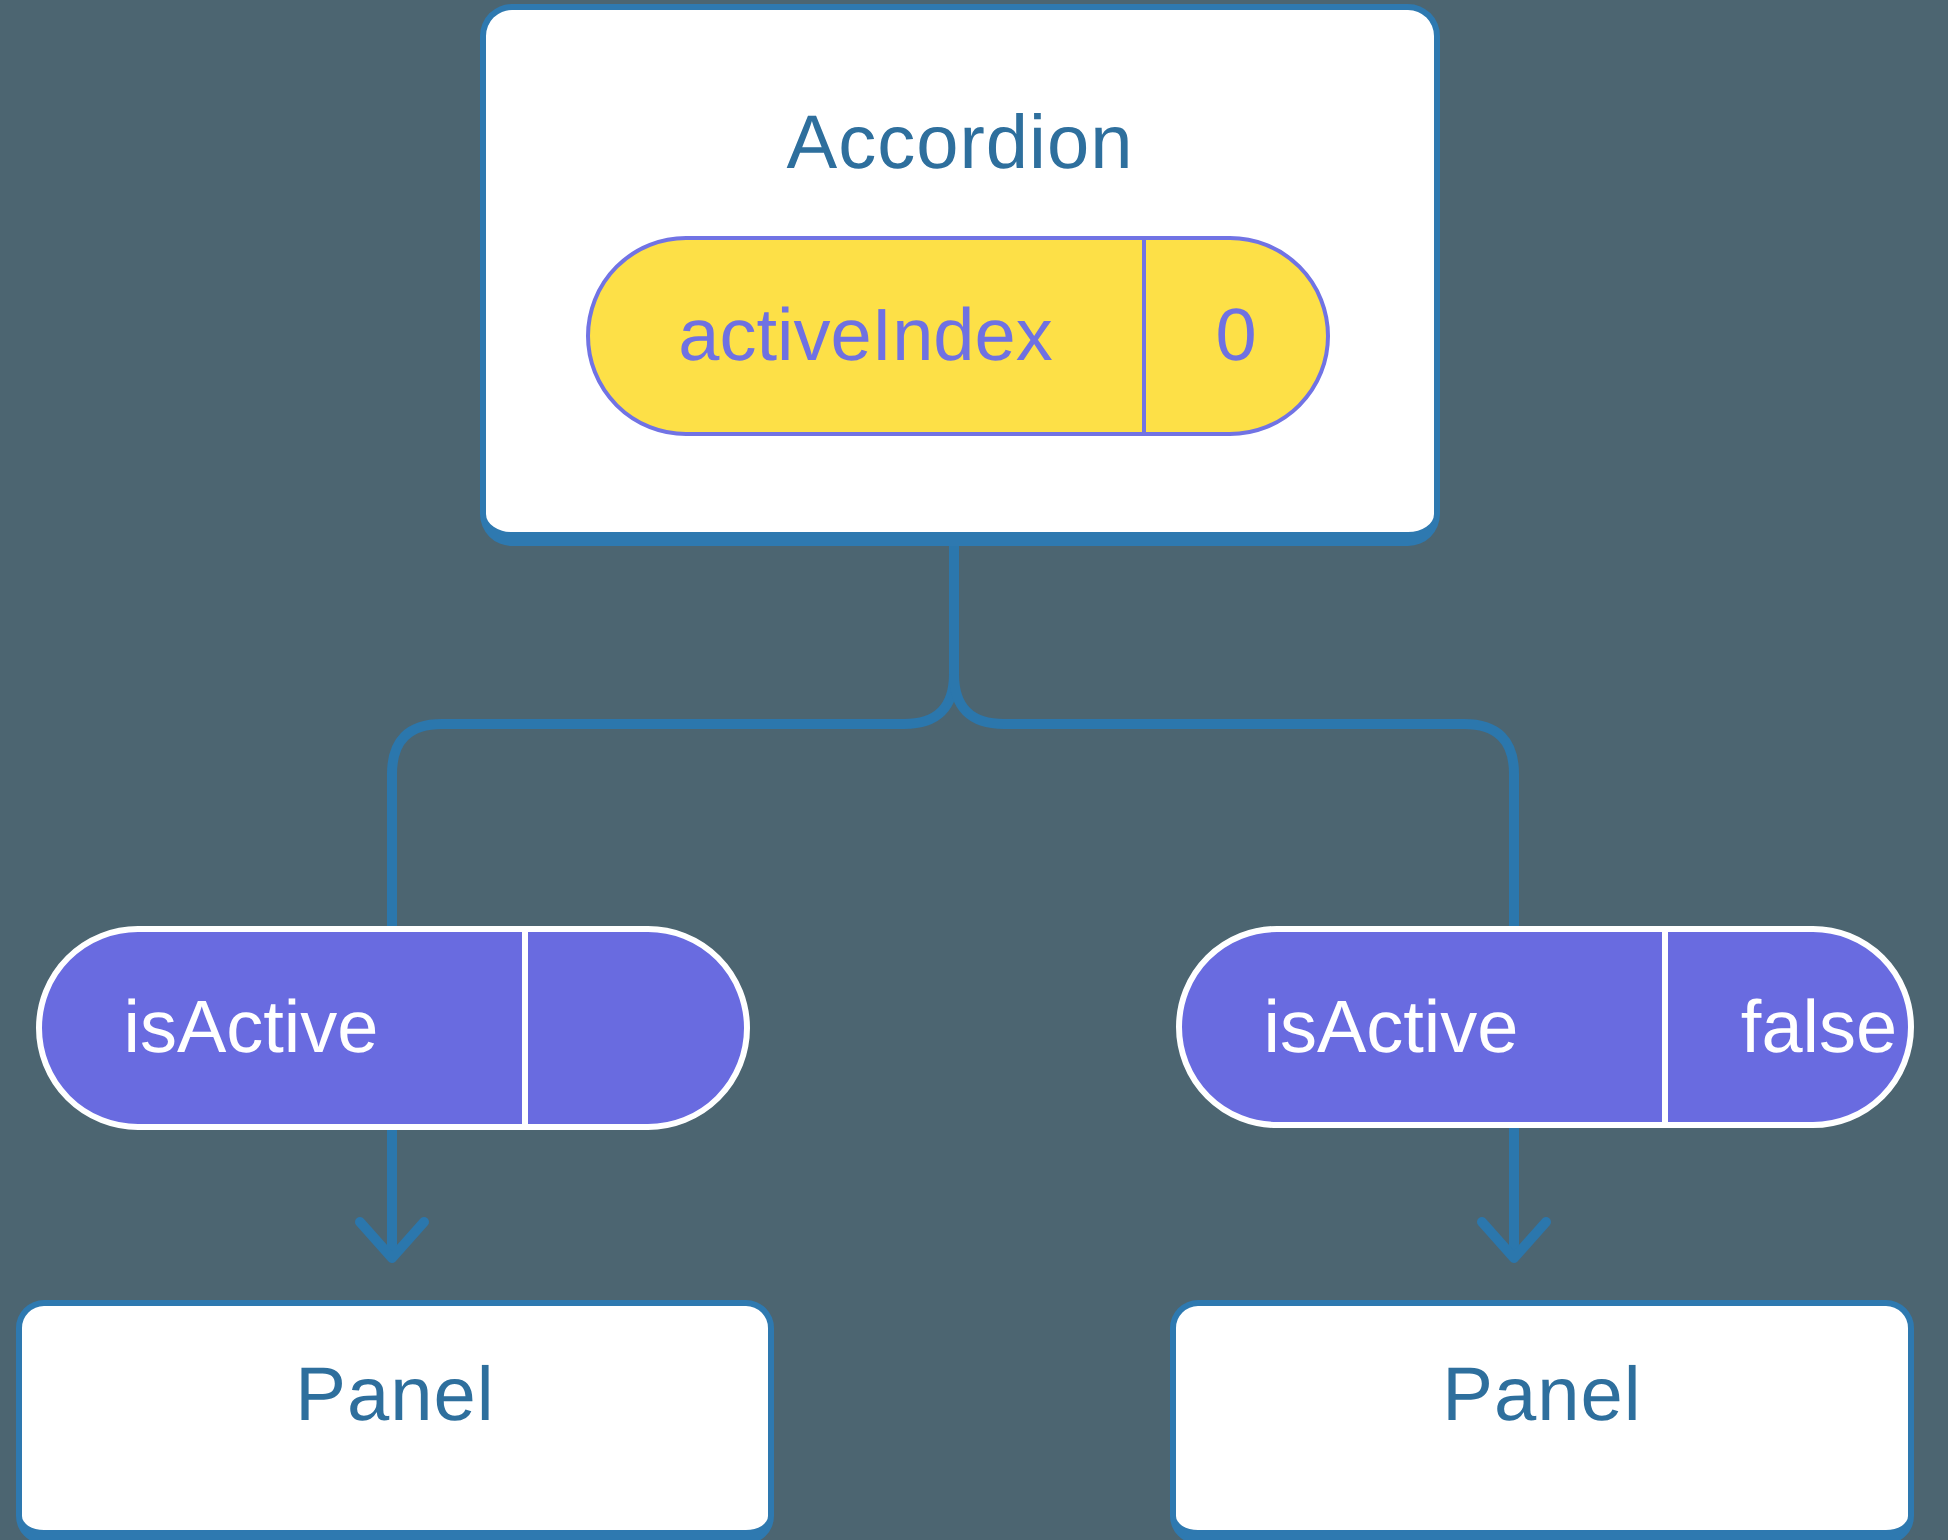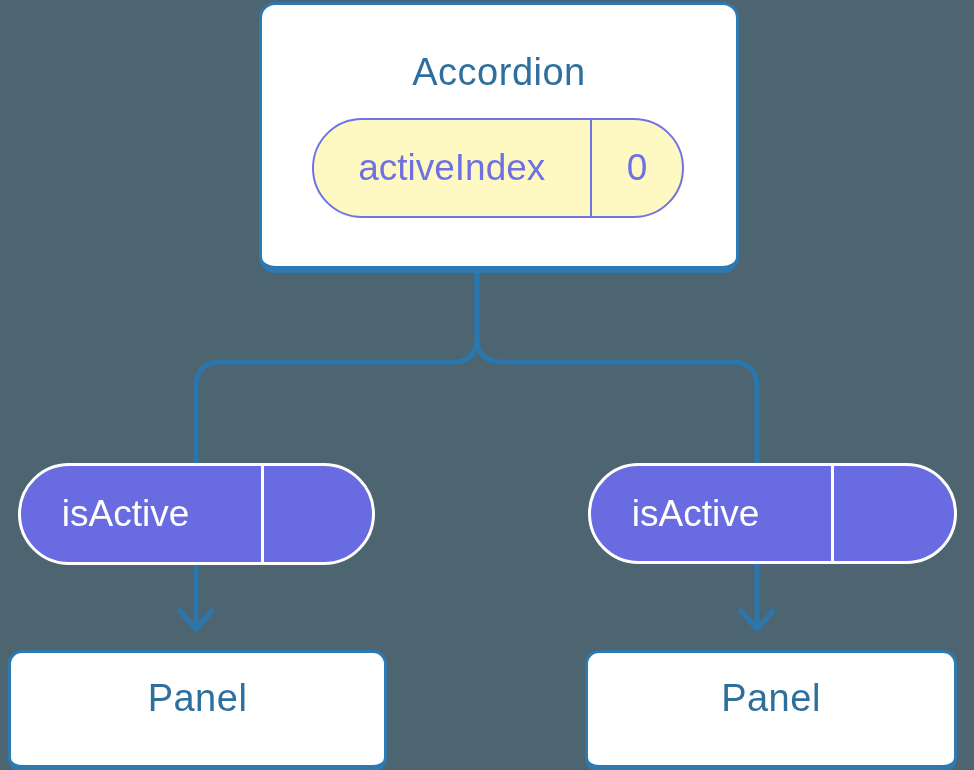--- a/index.html
+++ b/index.html
@@ -43,38 +43,38 @@
   .node-title {
     position: absolute;
     left: 0; right: 0;
     text-align: center;
     font-size: 38px;
     font-weight: 500;
     letter-spacing: 0.5px;
     color: #2E6F9D;
   }
 
-  #accordion-box { left: 259px; top: 2px; width: 480px; height: 271px; }
+  #accordion-box { left: 240px; top: 2px; width: 480px; height: 271px; }
   #accordion-box .node-title { top: 46px; }
 
   #panel-left  { left: 8px;   top: 650px; width: 379px; height: 122px; border-radius: 14px; }
   #panel-right { left: 585px; top: 650px; width: 372px; height: 122px; border-radius: 14px; }
   .panel-box .node-title { top: 24px; }
 
   
   .prop-pill {
     position: absolute;
     left: 50px; top: 113px;
     width: 372px; height: 100px;
     border: 2.5px solid #7173E4;
     border-radius: 60px;
     box-sizing: border-box;
     display: flex;
     align-items: stretch;
-    background: #fef9c3;
+    background: #fde047;
     font-size: 37px;
     font-weight: 500;
     color: #6F71E2;
     justify-content: center;
   }
   .prop-pill .pill-name {
     flex: 1;
     display: flex;
     align-items: center;
     justify-content: center;
@@ -145,20 +145,21 @@
 </div>
 
 <div class="state-pill" id="state-pill-left">
   <div class="pill-name">isActive</div>
   <div class="pill-divider"></div>
 </div>
 
 <div class="state-pill" id="state-pill-right">
   <div class="pill-name">isActive</div>
   <div class="pill-divider"></div>
+  <div class="pill-value">false</div>
 </div>
 
 <div class="node-box panel-box" id="panel-left">
   <div class="node-title">Panel</div>
 </div>
 
 <div class="node-box panel-box" id="panel-right">
   <div class="node-title">Panel</div>
 </div>
 

